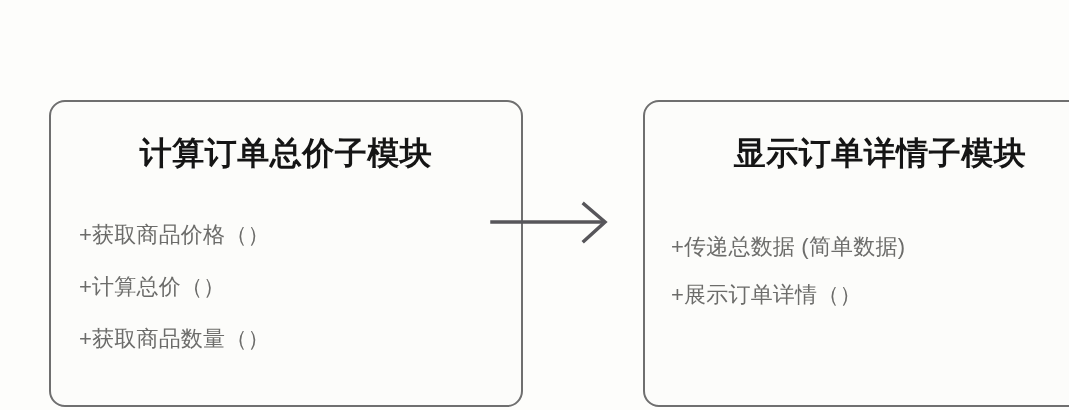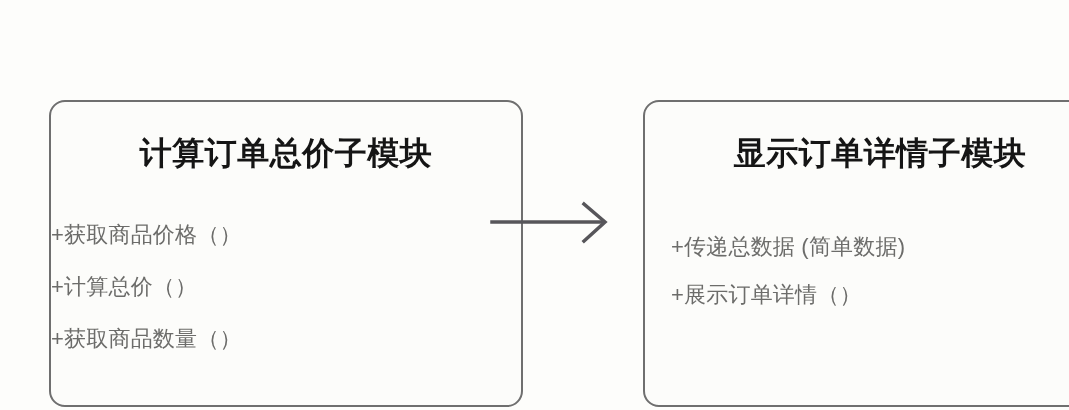--- a/index.html
+++ b/index.html
@@ -46,21 +46,21 @@
     letter-spacing: 0.5px;
     color: #151515;
     white-space: nowrap;
   }
 
   .method-list {
     position: absolute;
     left: 0;
     right: 0;
   }
-  .method-list.left-list  { top: 122px; }
+  .method-list.left-list  { top: 122px; padding-left: 28px; }
   .method-list.right-list { top: 134px; padding-left: 26px; }
 
   .method-item {
     font-size: 22px;
     font-weight: 400;
     color: #6c6c6a;
     letter-spacing: 0.2px;
     white-space: nowrap;
     line-height: 1;
   }

